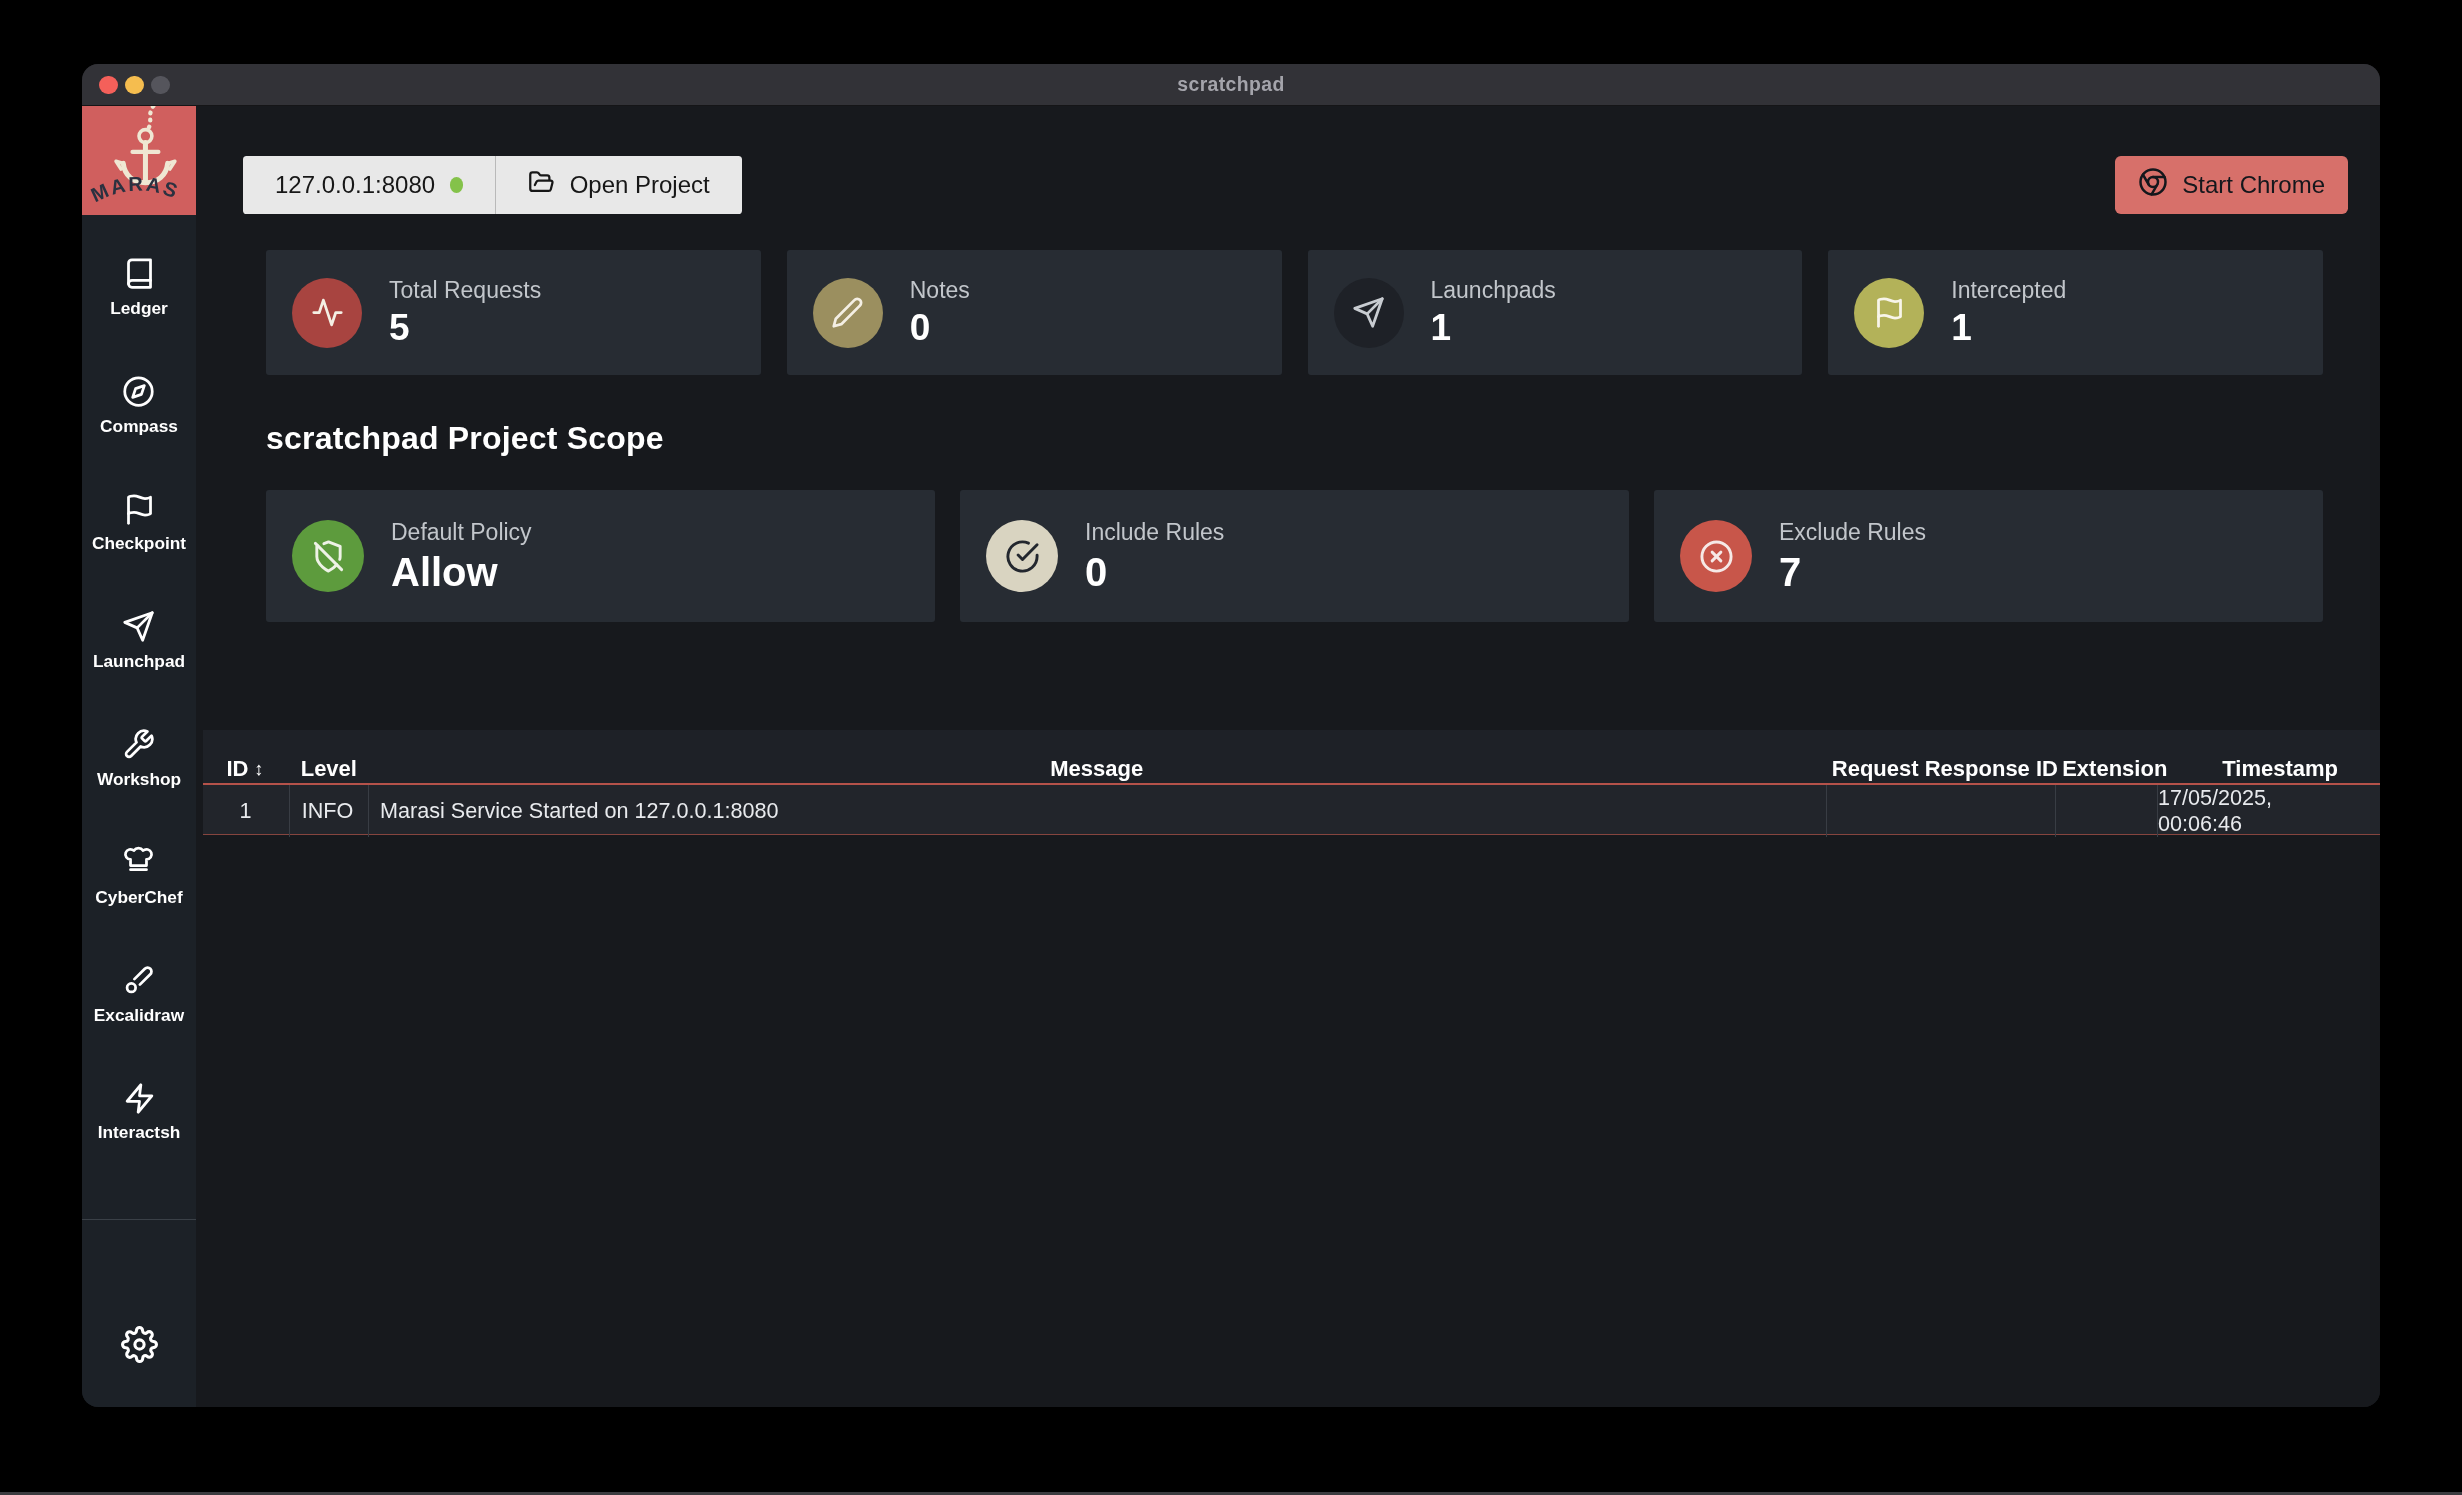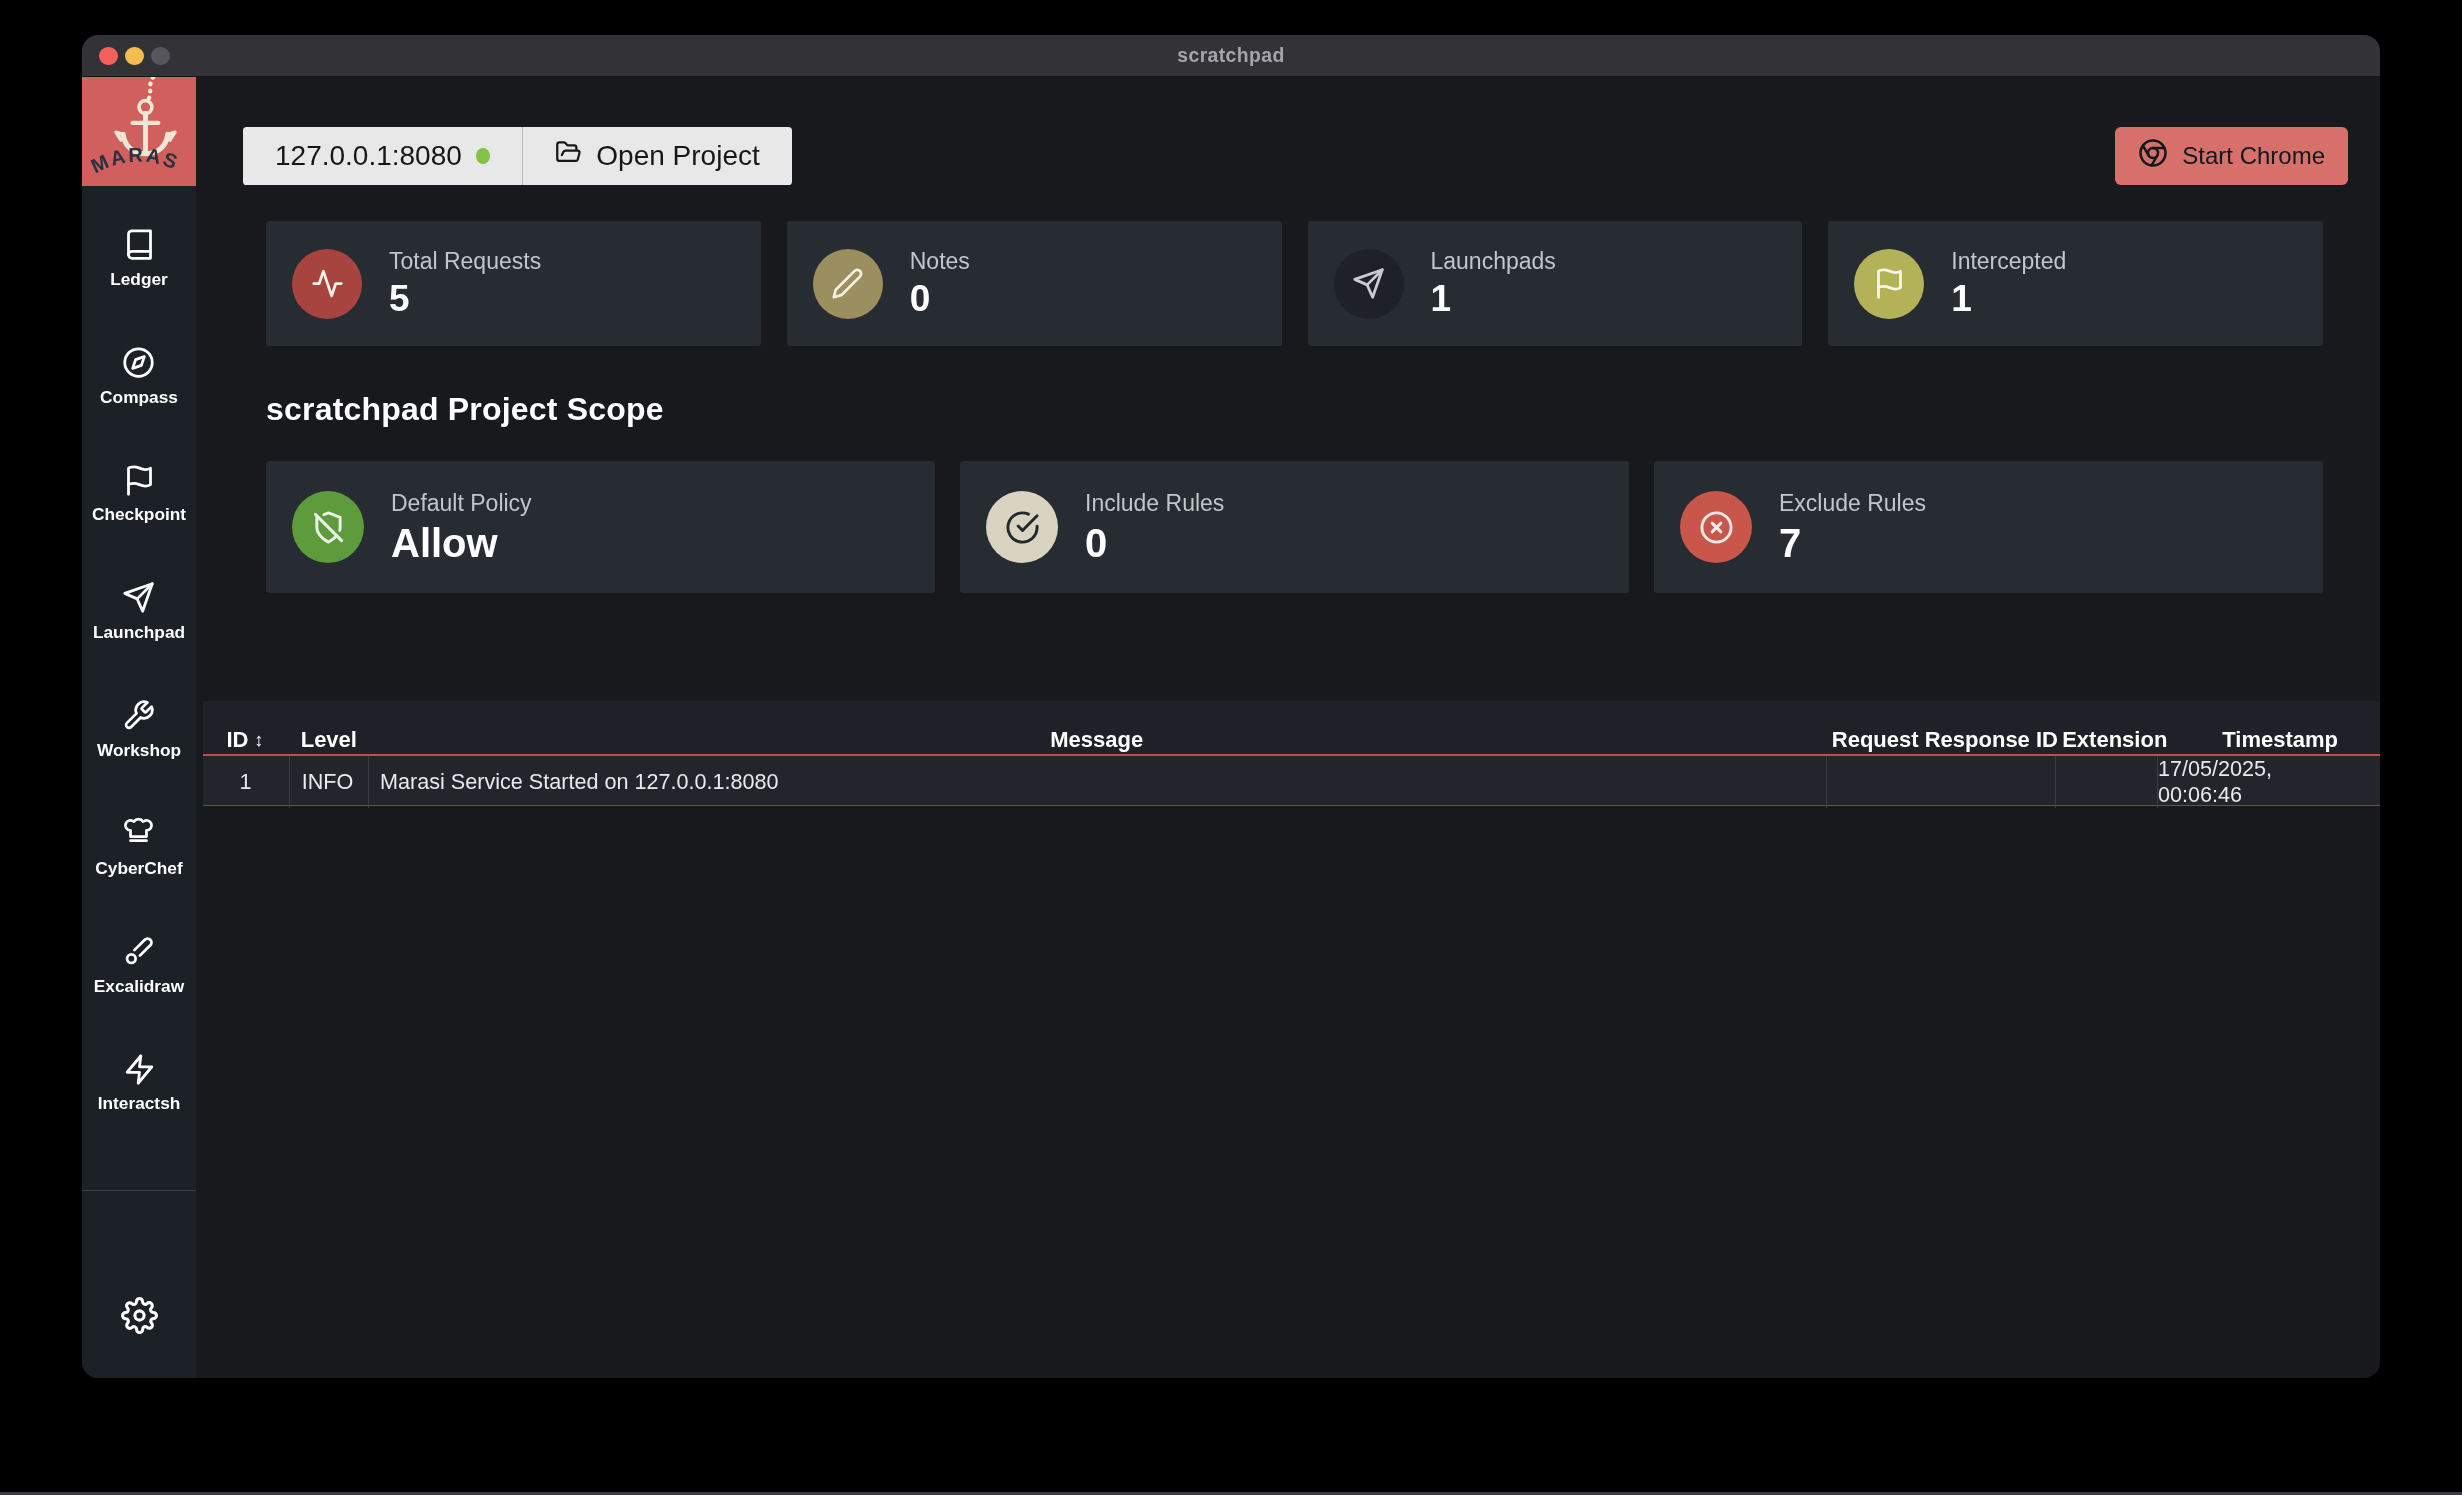--- a/index.html
+++ b/index.html
@@ -1,20 +1,20 @@
 <!DOCTYPE html>
 <html style="font-size:11.5px"><head>
 <meta charset="utf-8">
 <style>
   * { margin:0; padding:0; box-sizing:border-box; }
   html,body { width:2462px; height:1496px; background:#000; font-family:"Liberation Sans","DejaVu Sans",sans-serif; overflow:hidden; }
   .screen { position:relative; width:2462px; height:1496px; background:#000; }
   .bottom-strip { position:absolute; left:0; bottom:0; width:100%; height:3.6px; background:#3c3c40; }
 
-  .window { position:absolute; left:82px; top:35px; width:2298px; height:1343px; background:#17191d; border-radius:16px; overflow:hidden; box-shadow:0 21.6px 65px rgba(0,0,0,.8); display:flex; flex-direction:column; }
+  .window { position:absolute; left:82px; top:64px; width:2298px; height:1343px; background:#17191d; border-radius:16px; overflow:hidden; box-shadow:0 21.6px 65px rgba(0,0,0,.8); display:flex; flex-direction:column; }
 
   
   .titlebar { position:relative; height:42px; flex:0 0 42px; background:#323237; border-bottom:0.7px solid #151517; }
   .traffic { position:absolute; left:17.3px; top:11.5px; display:flex; gap:7.2px; }
   .tl { width:18.7px; height:18.7px; border-radius:50%; display:inline-block; }
   .tl.red { background:#f4605a; } .tl.yellow { background:#f5bd4f; } .tl.gray { background:#55555c; }
   .title { height:100%; display:flex; align-items:center; justify-content:center; color:#a4a4ab; font-size:19.4px; font-weight:700; letter-spacing:0.4px; }
 
   
   .app-body { flex:1; display:flex; min-height:0; }
@@ -29,21 +29,21 @@
   .nav-label { font-size:17.3px; font-weight:700; color:#fff; white-space:nowrap; }
   .sidebar-divider { margin-top:auto; height:1.4px; background:#3a4047; width:100%; }
   .sidebar-footer { height:187px; flex:0 0 187px; display:flex; justify-content:center; }
   .settings-btn { margin-top:106px; width:37px; height:37px; color:#fff; cursor:pointer; }
   .settings-btn svg { width:37px; height:37px; }
 
   
   .main { flex:1; background:#17191d; min-width:0; }
   .topbar { margin-top:50px; padding:0 32px 0 47px; display:flex; justify-content:space-between; align-items:center; }
   .proxy-control { display:flex; height:58px; background:#e8e8e8; border-radius:3.6px; overflow:hidden; align-items:stretch; }
-  .seg { display:flex; align-items:center; gap:14.4px; padding:0 32px; font-size:28px; font-weight:500; color:#171717; cursor:pointer; }
+  .seg { display:flex; align-items:center; gap:14.4px; padding:0 32px; font-size:24px; font-weight:500; color:#171717; cursor:pointer; }
   .seg + .seg { border-left:1.4px solid #b9b9b9;text-align:right; }
   .dot { width:13.7px; height:16px; border-radius:50%; background:#84c24a; }
   .seg svg { width:27px; height:27px; }
   .start-chrome { display:flex; align-items:center; gap:14.4px; height:58px; padding:0 23px; background:#d7706a; border:none; border-radius:5.8px; font-size:24px; font-weight:500; color:#14171c; font-family:inherit; cursor:pointer; }
   .start-chrome svg { width:30px; height:30px; }
 
   h1.section { margin:69px 0 0 70px; font-size:33px; font-weight:700; color:#fff; letter-spacing:0.2px; }
   h2.section { margin:45px 0 0 70px; font-size:32px; font-weight:700; color:#fff; letter-spacing:0.2px; }
 
   .cards4 { margin-top:36px; padding:0 57px 0 70px; display:grid; grid-template-columns:repeat(4,1fr); gap:26px; }

